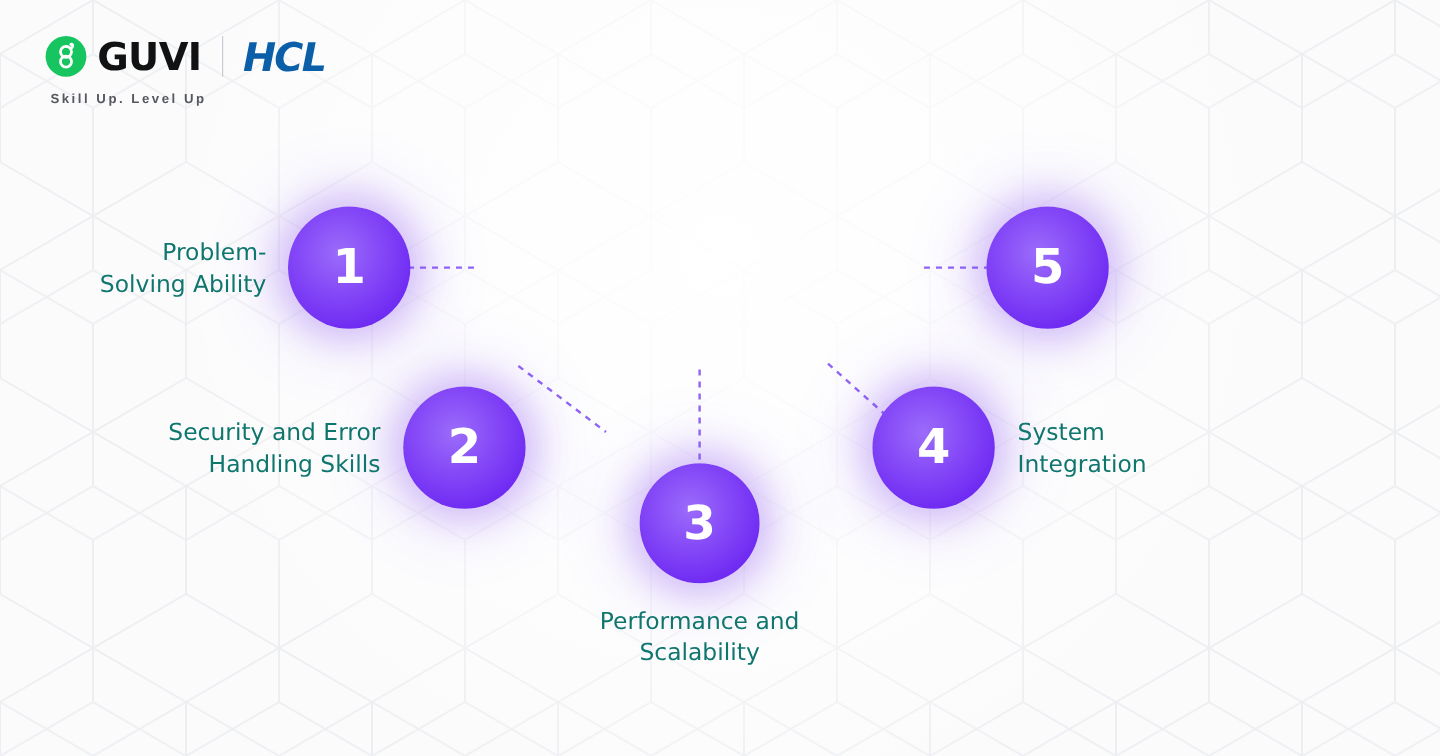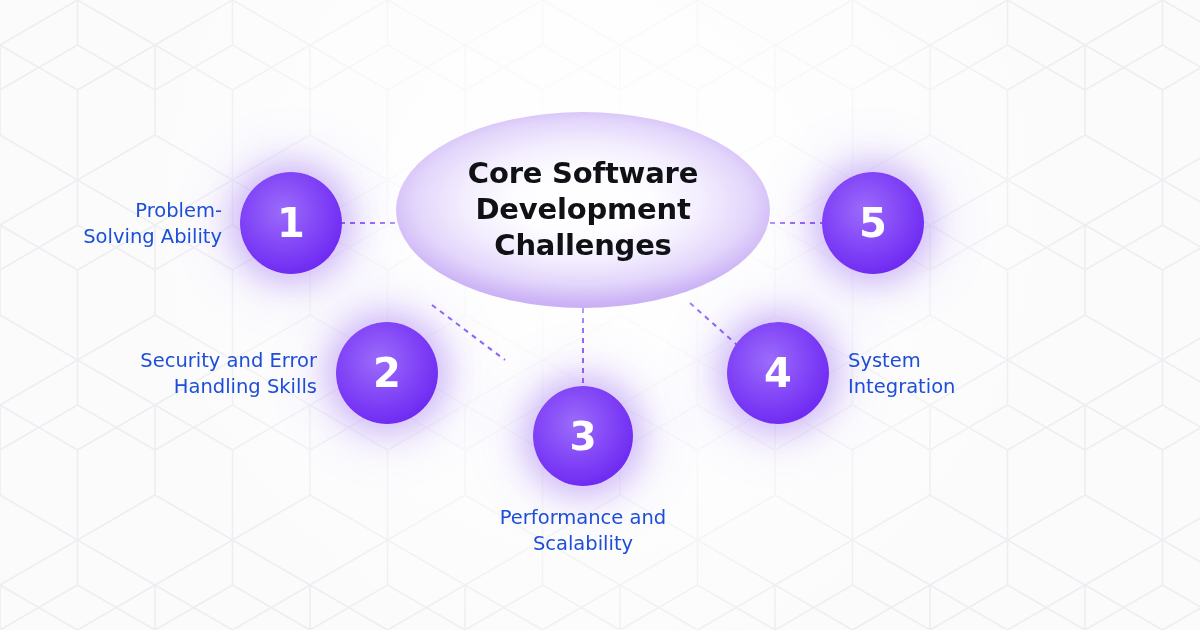--- a/index.html
+++ b/index.html
@@ -119,21 +119,21 @@
   #node-4 { left:727px; top:322px; width:102px; height:102px; }
   #node-5 { left:822px; top:172px; width:102px; height:102px; }
   #node-1 .node-num, #node-2 .node-num,
   #node-4 .node-num, #node-5 .node-num { font-size:40px; }
   #node-3 .node-num { font-size:39px; }
 
   
   .label {
     position:absolute;
     font-family:"DejaVu Sans", sans-serif;
-    font-size:19.5px; color:#1d4ed8;
+    font-size:19.5px; color:#0f766e;
     line-height:1.33;
     white-space:pre-line;
     font-weight:400;
   }
   #label-1 { left:0px;   top:198px; width:222px; text-align:right; }
   #label-2 { left:0px;   top:348px; width:317px; text-align:right; }
   #label-3 { left:453px; top:505px; width:260px; text-align:center; }
   #label-4 { left:848px; top:348px; width:290px; text-align:left; }
   #label-5 { left:946px; top:198px; width:250px; text-align:left; }
 </style>
@@ -163,26 +163,39 @@
   <svg id="connectors" viewBox="0 0 1200 630" preserveAspectRatio="none" aria-hidden="true">
     <g stroke="#8B5CF6" stroke-width="2" stroke-dasharray="5 5" fill="none" opacity="0.95">
       <line x1="340" y1="223" x2="400" y2="223"></line>
       <line x1="432" y1="305" x2="505" y2="360"></line>
       <line x1="583" y1="308" x2="583" y2="388"></line>
       <line x1="690" y1="303" x2="745" y2="352"></line>
       <line x1="770" y1="223" x2="826" y2="223"></line>
     </g>
   </svg>
 
-
-  <div id="center-node">
-    <div id="center-title">Core Software
-Development
-Challenges</div>
-  </div>
+  <div id="logo-block">
+    <div id="logo-row">
+      <div id="guvi-mark">
+        <svg width="22" height="24" viewBox="0 0 22 24" aria-hidden="true">
+          <g fill="none" stroke="#ffffff" stroke-width="2.3" stroke-linecap="round">
+            <circle cx="11" cy="8.2" r="4.6"></circle>
+            <circle cx="11" cy="16.4" r="4.6"></circle>
+            <path d="M 11 3.6 L 11 3.6"></path>
+            <path d="M 15.6 5.0 C 17.4 3.2 16.6 1.4 15.0 2.0"></path>
+          </g>
+        </svg>
+      </div>
+      <div id="guvi-word">GUVI</div>
+      <div id="logo-divider"></div>
+      <div id="hcl-word">HCL</div>
+    </div>
+    <div id="logo-tagline">Skill Up. Level Up</div>
+  </div>
+
 
   <div class="node" id="node-1">
     <span class="node-num">1</span>
   </div>
   <div class="node" id="node-2">
     <span class="node-num">2</span>
   </div>
   <div class="node" id="node-3">
     <span class="node-num">3</span>
   </div>

